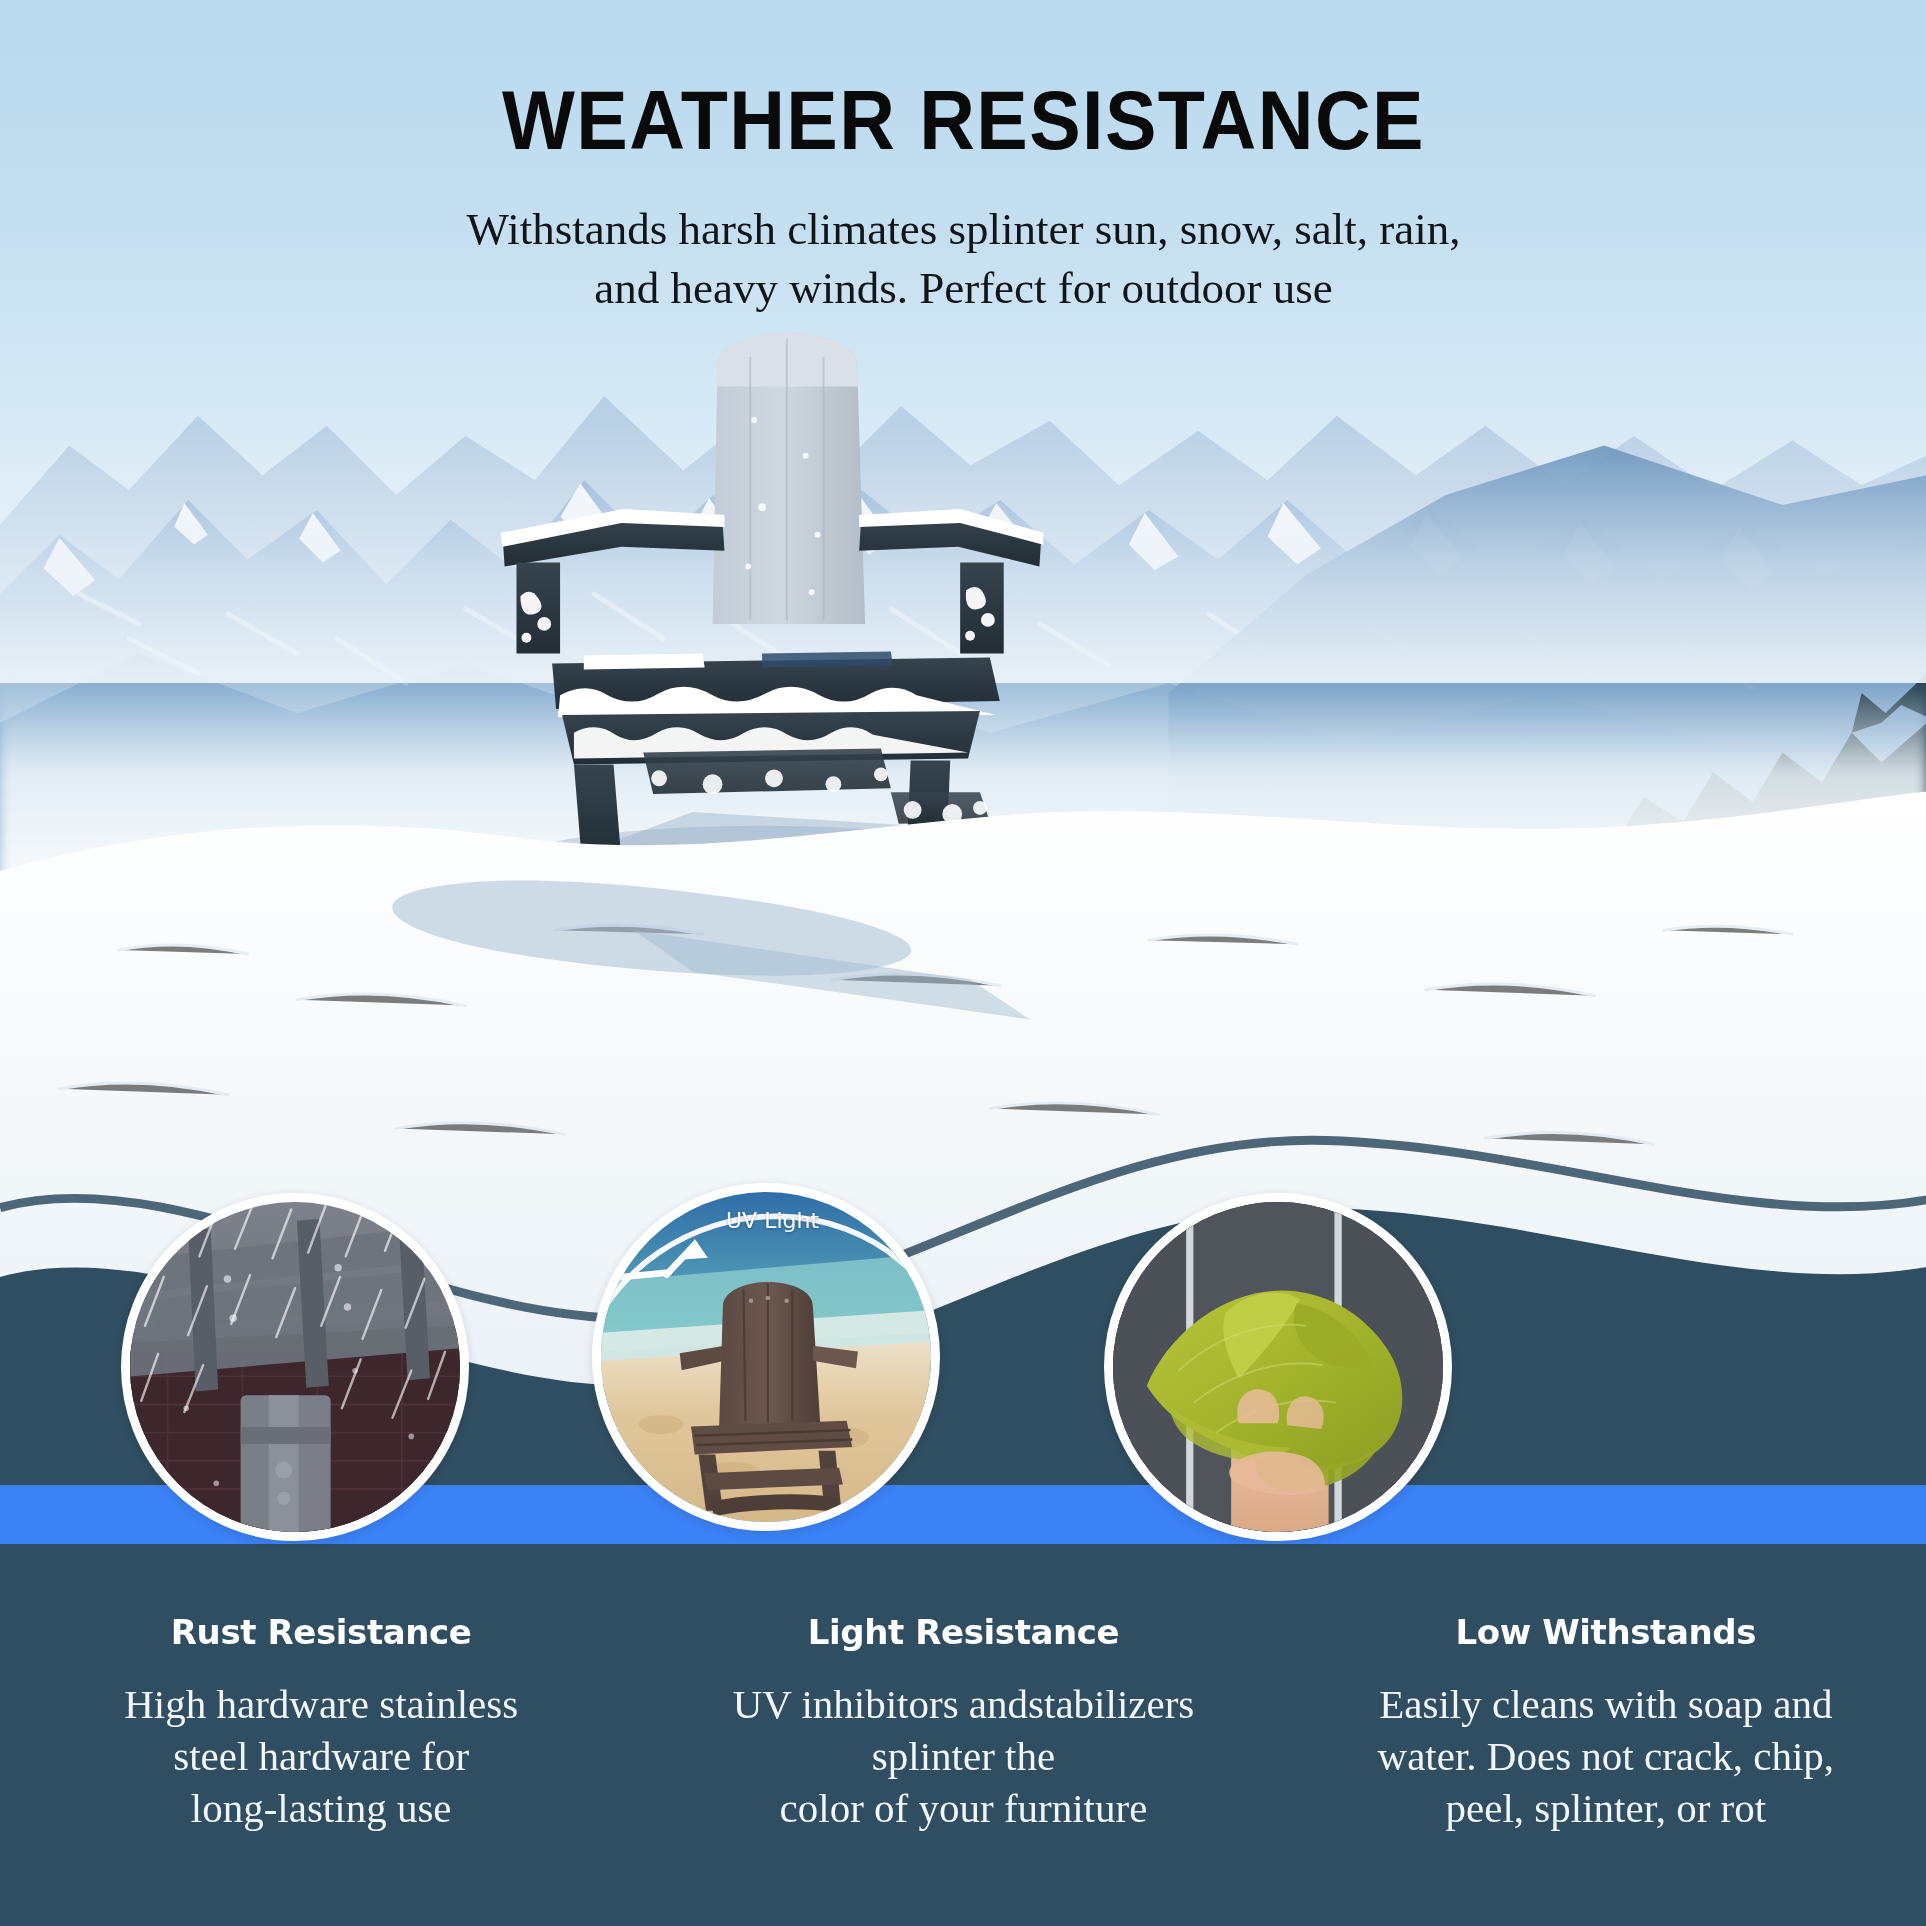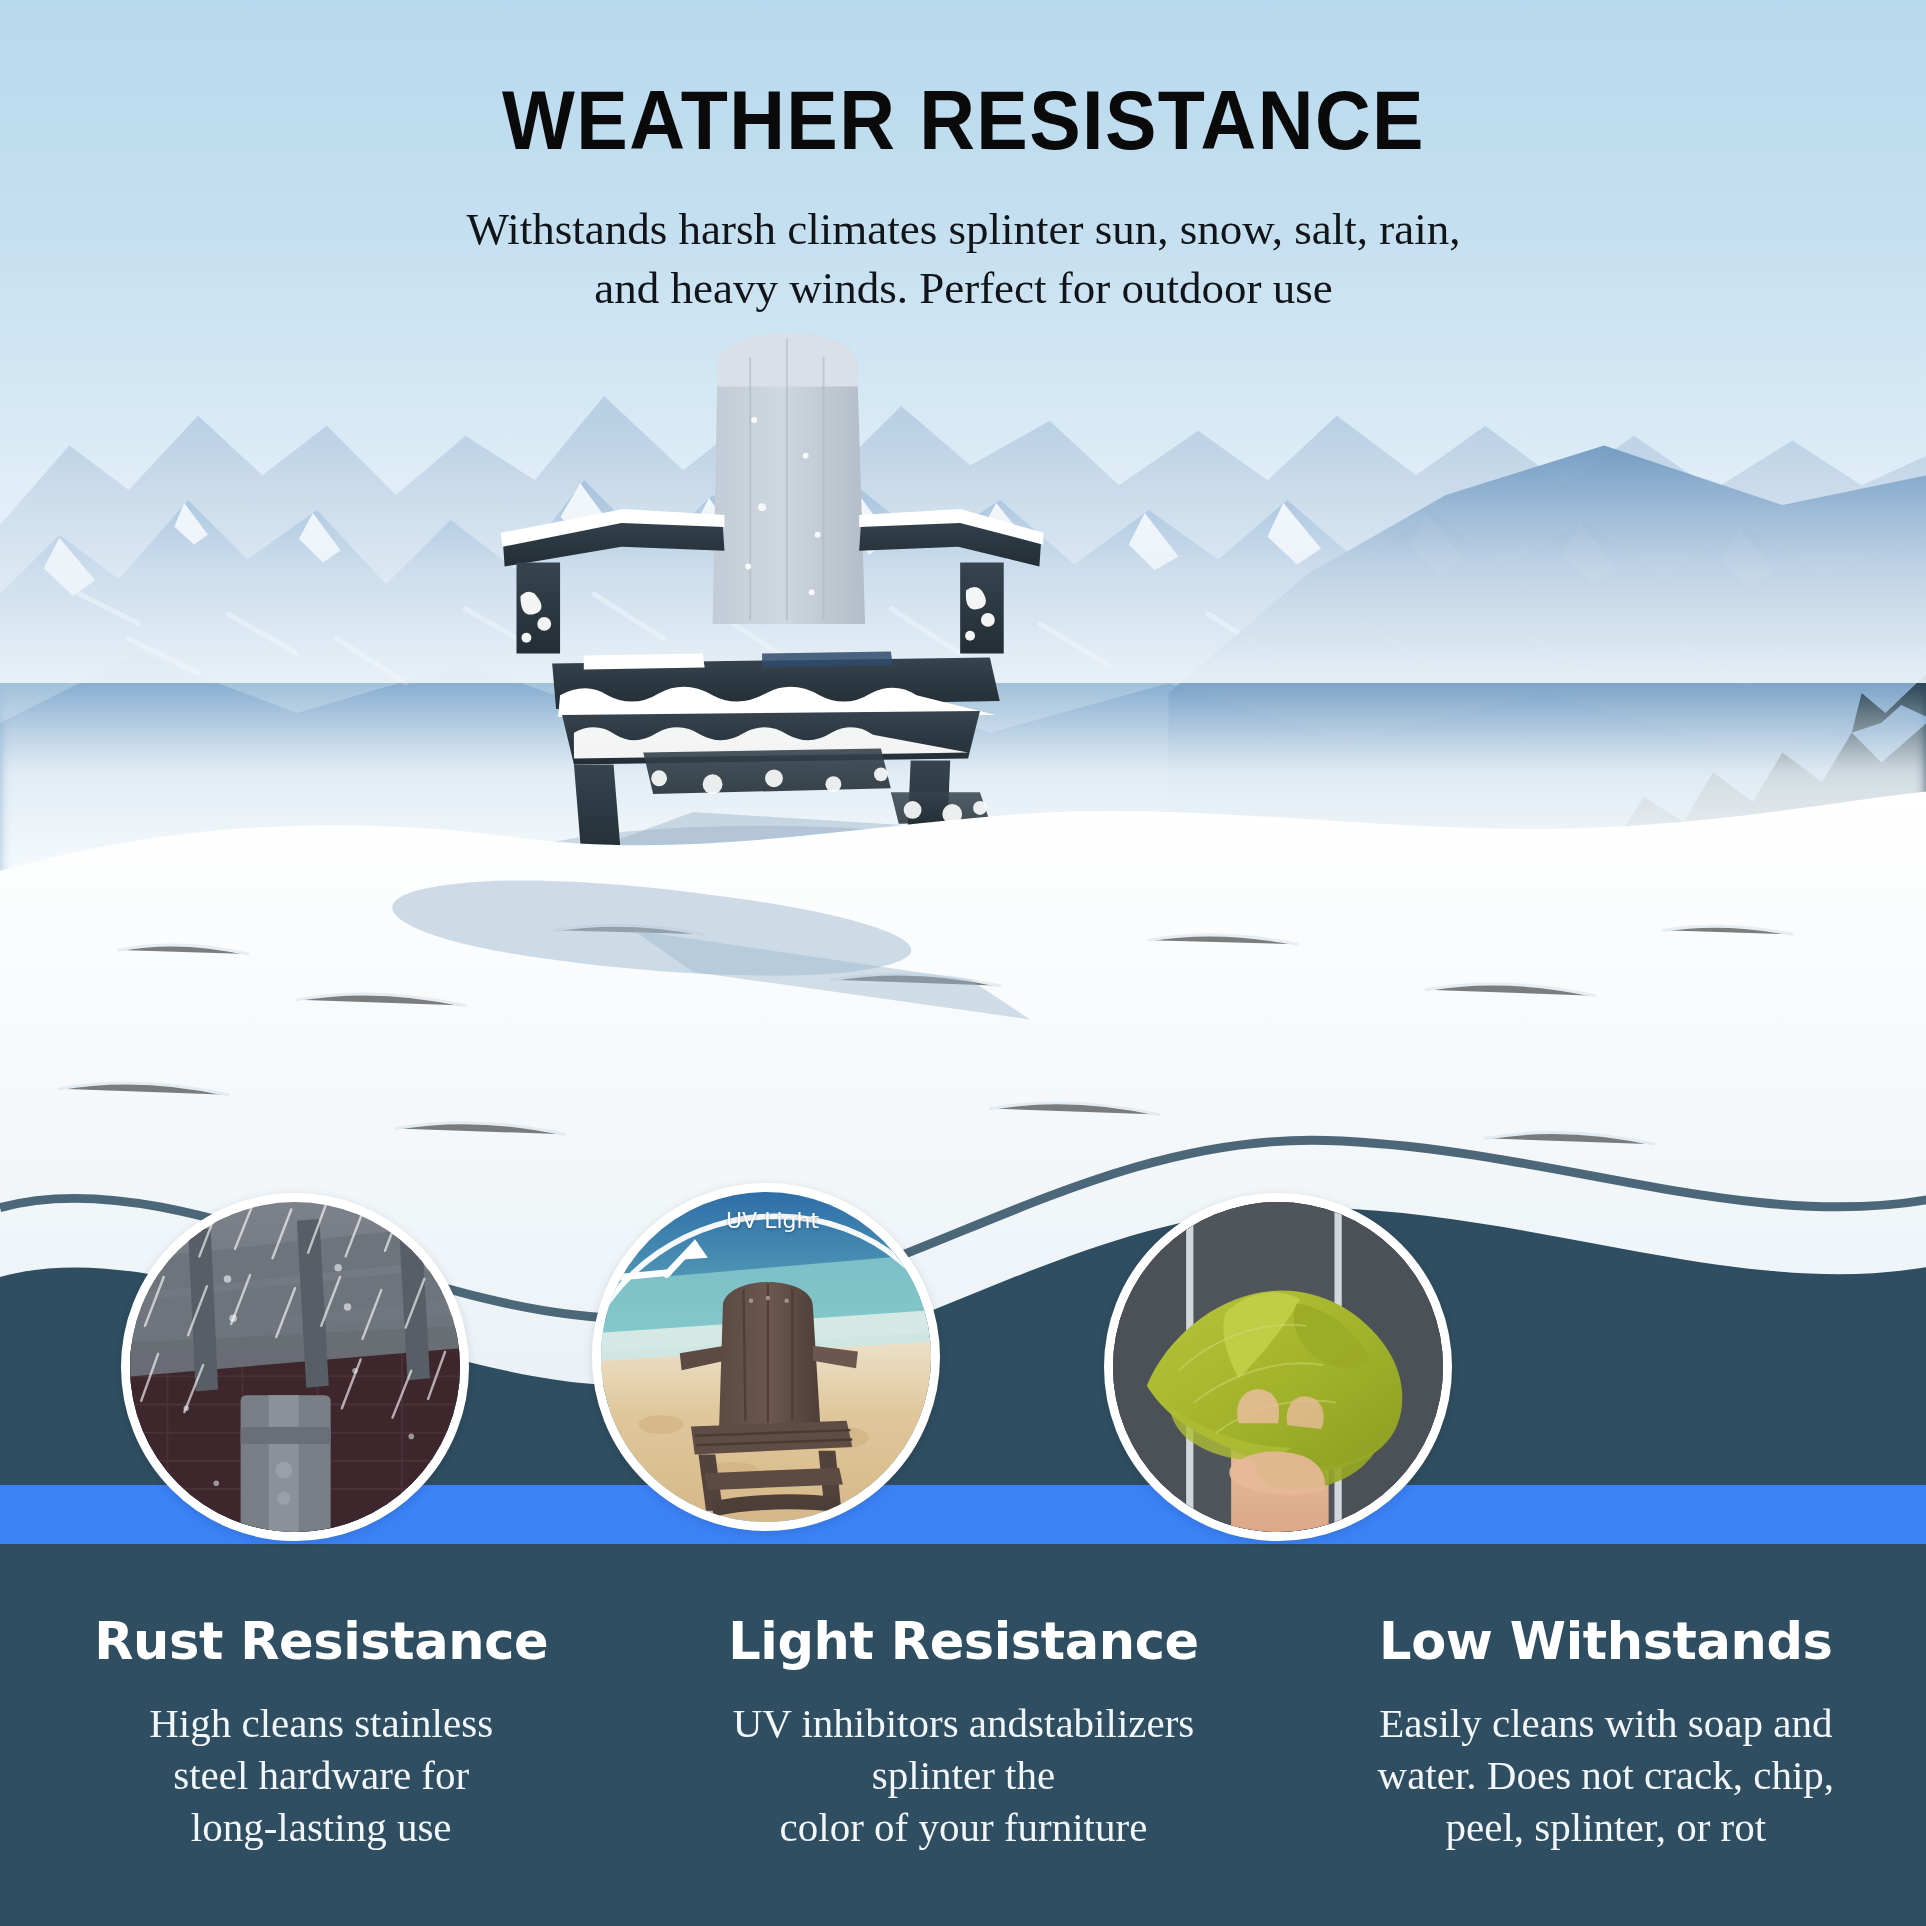--- a/index.html
+++ b/index.html
@@ -90,21 +90,21 @@
 
   
   .features {
     position:absolute; left:0; top:1612px; width:1927px;
     display:flex; z-index:35;
   }
   .feature { width:33.3333%; text-align:center; padding:0 34px; }
   .feature h3 {
     font-family:"DejaVu Sans","Liberation Sans",sans-serif;
     font-weight:bold;
-    font-size:51px;
+    font-size:34px;
     color:#ffffff;
     letter-spacing:-0.4px;
     margin-bottom:26px;
   }
   .feature p {
     font-family:"Liberation Serif",serif;
     font-size:41px;
     line-height:1.27;
     color:#f2f6f8;
   }
@@ -545,21 +545,21 @@
       <path d="M126,282 C142,266 172,262 200,270 C220,276 228,292 226,306
                C196,318 154,312 132,300 C124,296 122,288 126,282 Z" fill="#e7b999" opacity=".9"></path>
     </svg>
   </div>
 
   <div class="features">
 
     <div class="feature">
       <h3>Rust Resistance</h3>
       <p>
-        <span>High cleans stainless</span><br>
+        <span>High hardware stainless</span><br>
         <span>steel hardware for</span><br>
         <span>long-lasting use</span>
       </p>
     </div>
 
     <div class="feature">
       <h3>Light Resistance</h3>
       <p>
         <span>UV inhibitors andstabilizers</span><br>
         <span>splinter the</span><br>

